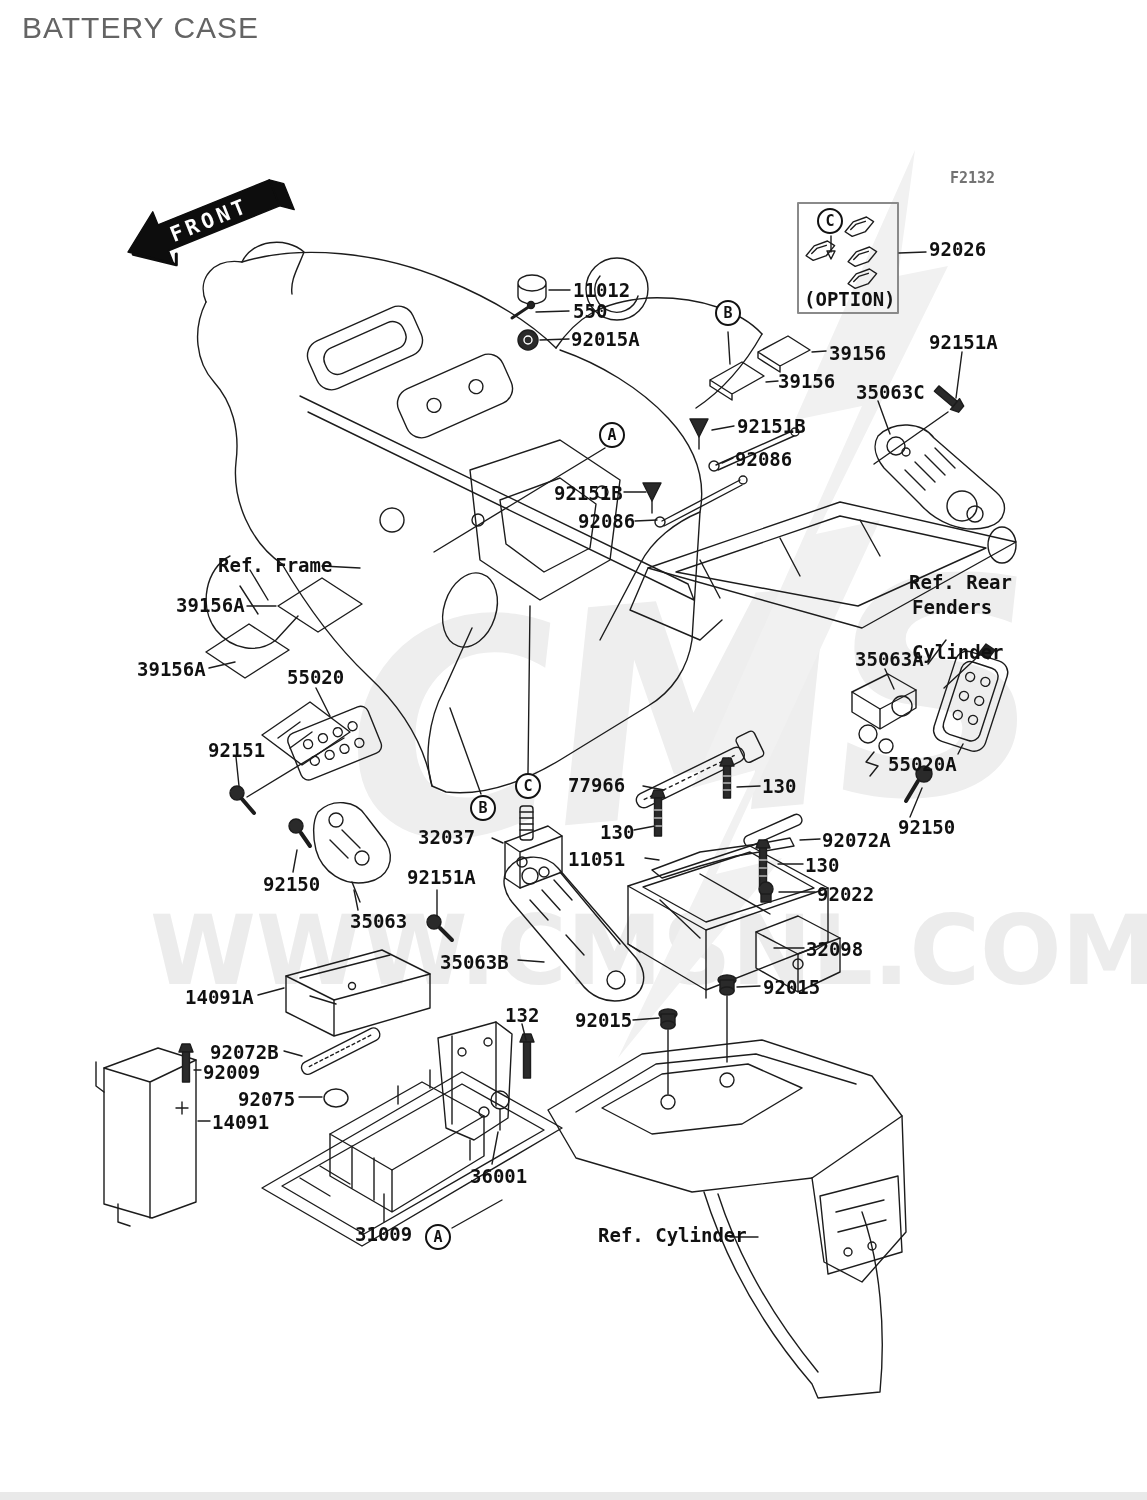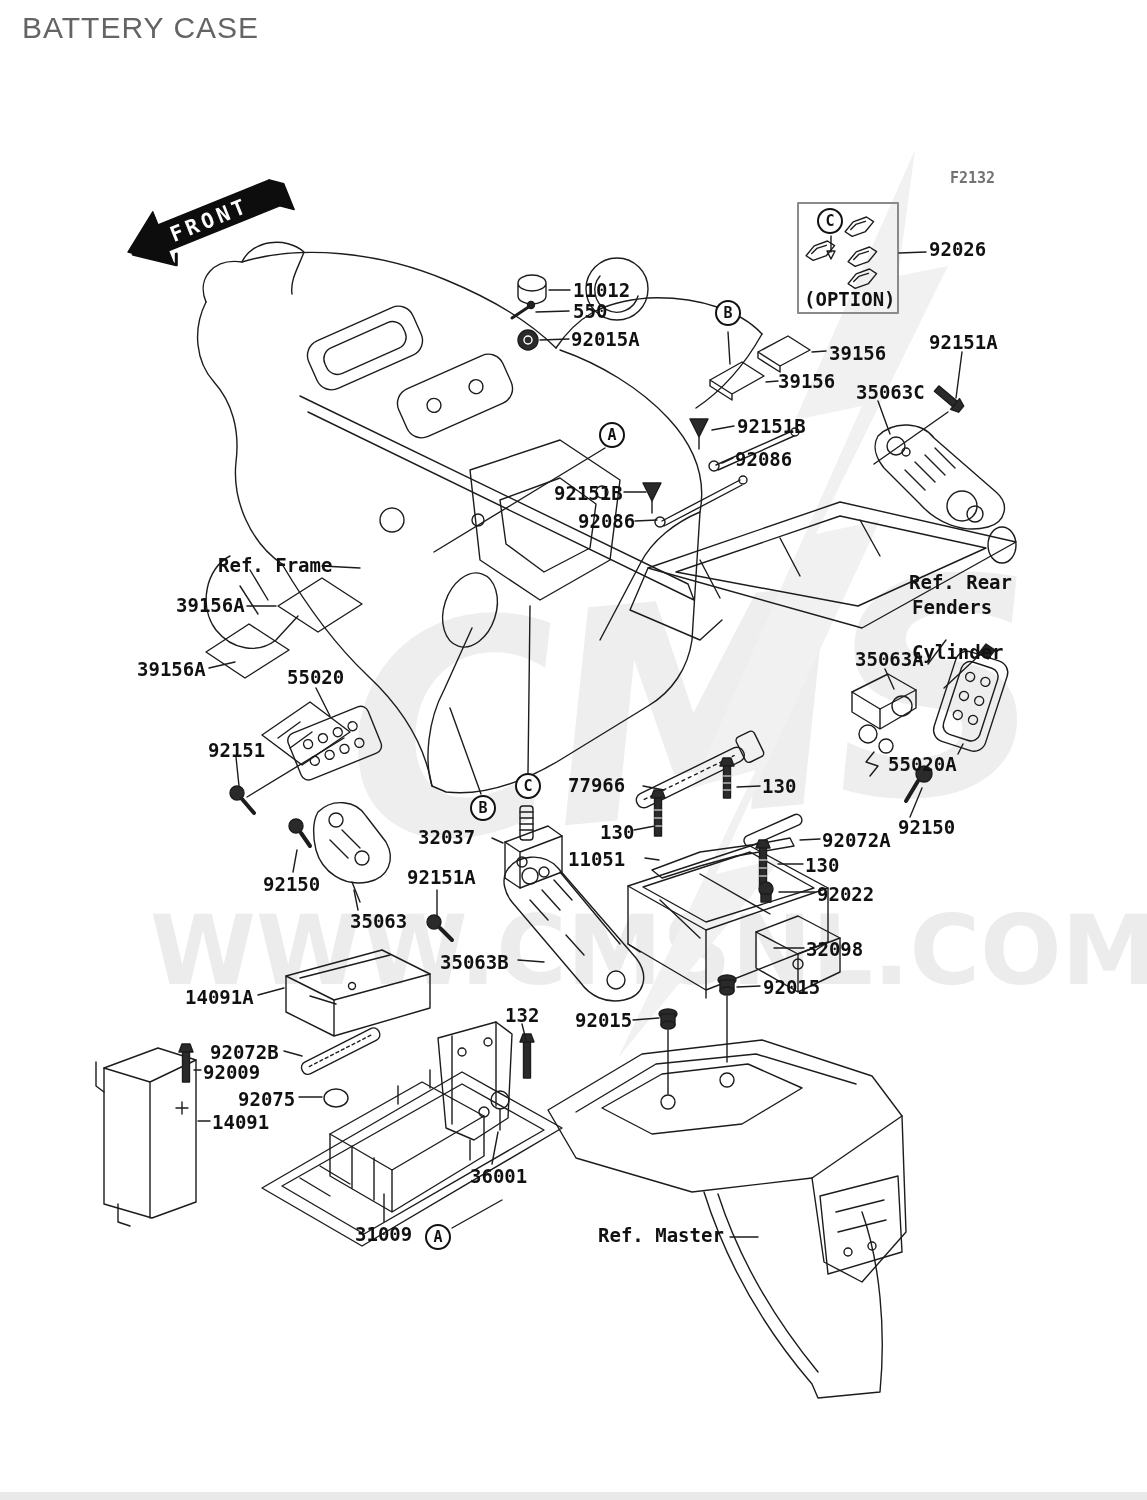--- a/index.html
+++ b/index.html
@@ -352,21 +352,21 @@
   <div class="callout" style="left:715px;top:300px">B</div>
   <div class="callout" style="left:599px;top:422px">A</div>
   <div class="callout" style="left:515px;top:773px">C</div>
   <div class="callout" style="left:470px;top:795px">B</div>
   <div class="callout" style="left:425px;top:1224px">A</div>
 
   <div class="ref" style="left:218px;top:556px">Ref. Frame</div>
   <div class="ref" style="left:909px;top:573px">Ref. Rear</div>
   <div class="ref" style="left:912px;top:598px">Fenders</div>
   <div class="ref" style="left:912px;top:643px">Cylinder</div>
-  <div class="ref" style="left:598px;top:1226px">Ref. Master</div>
+  <div class="ref" style="left:598px;top:1226px">Ref. Cylinder</div>
 
   <div class="plabel" style="left:573px;top:281px">11012</div>
   <div class="plabel" style="left:573px;top:302px">550</div>
   <div class="plabel" style="left:571px;top:330px">92015A</div>
   <div class="plabel" style="left:829px;top:344px">39156</div>
   <div class="plabel" style="left:778px;top:372px">39156</div>
   <div class="plabel" style="left:929px;top:333px">92151A</div>
   <div class="plabel" style="left:856px;top:383px">35063C</div>
   <div class="plabel" style="left:737px;top:417px">92151B</div>
   <div class="plabel" style="left:735px;top:450px">92086</div>

